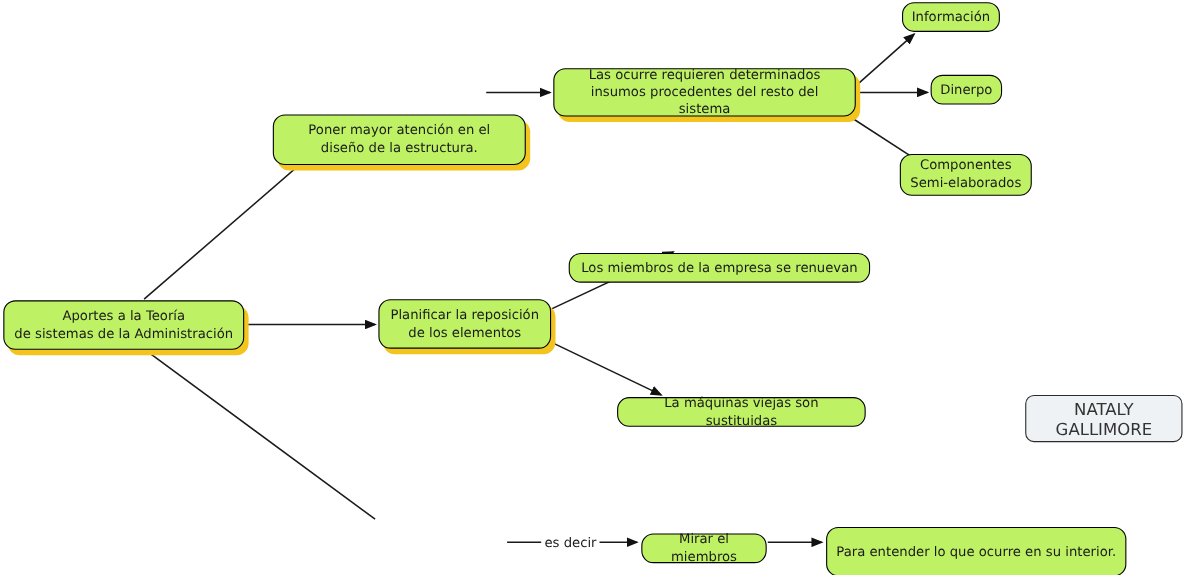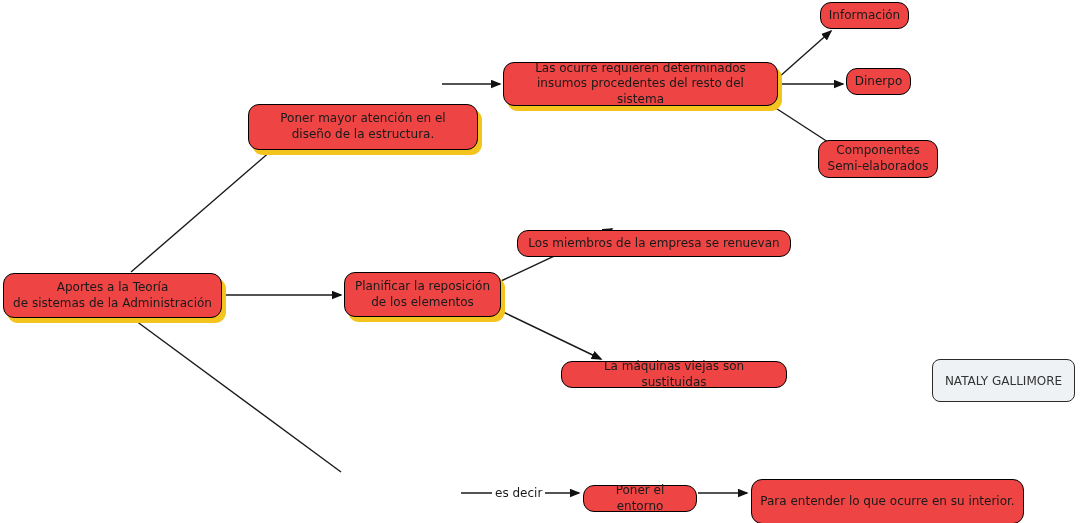--- a/index.html
+++ b/index.html
@@ -14,21 +14,21 @@
   .edges {
     position: absolute;
     left: 0; top: 0;
     width: 1085px; height: 523px;
     z-index: 0;
   }
   .edges line { stroke: #1a1a1a; stroke-width: 1.4; }
   .node {
     position: absolute;
     box-sizing: border-box;
-    background: #ef4444;
+    background: #bef264;
     border: 1.5px solid #000000;
     border-radius: 11px;
     display: flex;
     align-items: center;
     justify-content: center;
     text-align: center;
     font-size: 12px;
     line-height: 1.3;
     color: #1a1a1a;
     padding: 0 8px;
@@ -39,21 +39,21 @@
   .author {
     position: absolute;
     box-sizing: border-box;
     background: #eef2f5;
     border: 1.5px solid #2b2b2b;
     border-radius: 8px;
     display: flex;
     align-items: center;
     justify-content: center;
     text-align: center;
-    font-size: 12px;
+    font-size: 15px;
     color: #333333;
     z-index: 1;
   }
   .link-label {
     position: absolute;
     background: #ffffff;
     font-size: 12px;
     color: #1a1a1a;
     padding: 0 3px;
     z-index: 2;
@@ -100,21 +100,21 @@
 Semi-elaborados</div>
 
   <div class="node" style="left:517px; top:199px; width:274px; height:27px;margin-top:31px;">Los miembros de la empresa se renuevan</div>
 
   <div class="node shadow" style="left:344px; top:272px; width:157px; height:45px;">Planificar la reposición
 de los elementos</div>
 
   <div class="node" style="left:561px; top:361px; width:226px; height:27px;">La máquinas viejas son sustituidas</div>
 
 
-  <div class="node" style="left:583px; top:485px; width:114px; height:27px;">Poner el entorno</div>
+  <div class="node" style="left:583px; top:485px; width:114px; height:27px;">Mirar el miembros</div>
 
   <div class="node" style="left:751px; top:479px; width:273px; height:45px;">Para entender lo que ocurre en su interior.</div>
 
   <div class="link-label" style="left:492px; top:486px;">es decir</div>
 
   <div class="author" style="left:932px; top:359px; width:143px; height:43px;">NATALY GALLIMORE</div>
 
 </div>
 
 </body></html>

